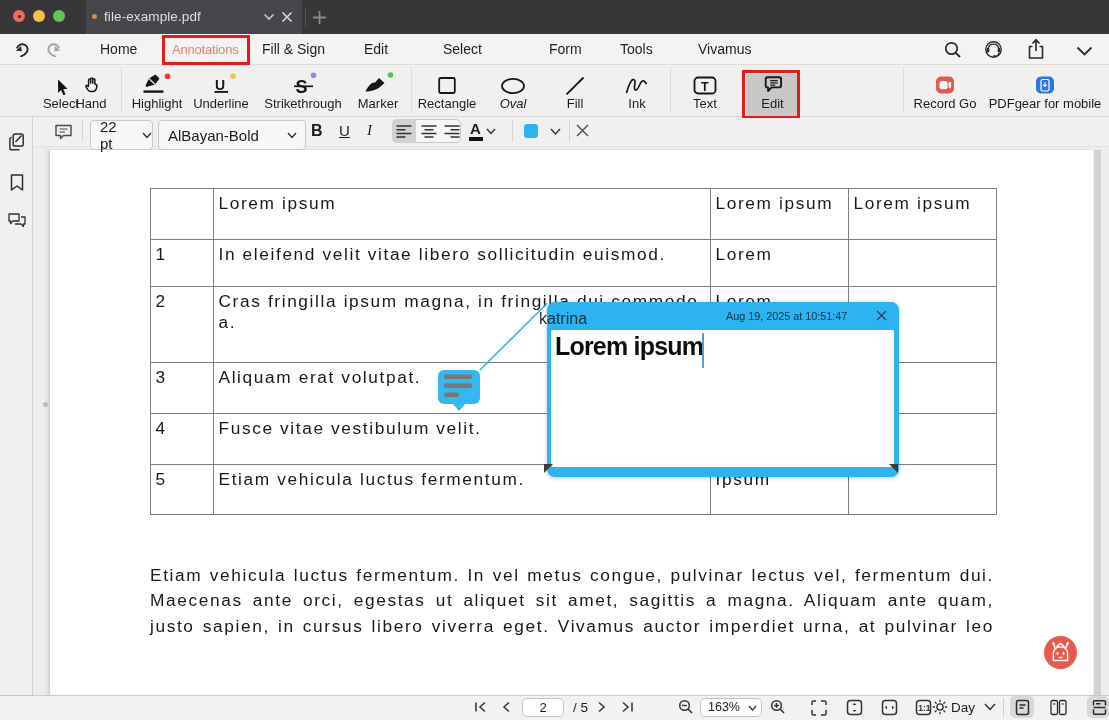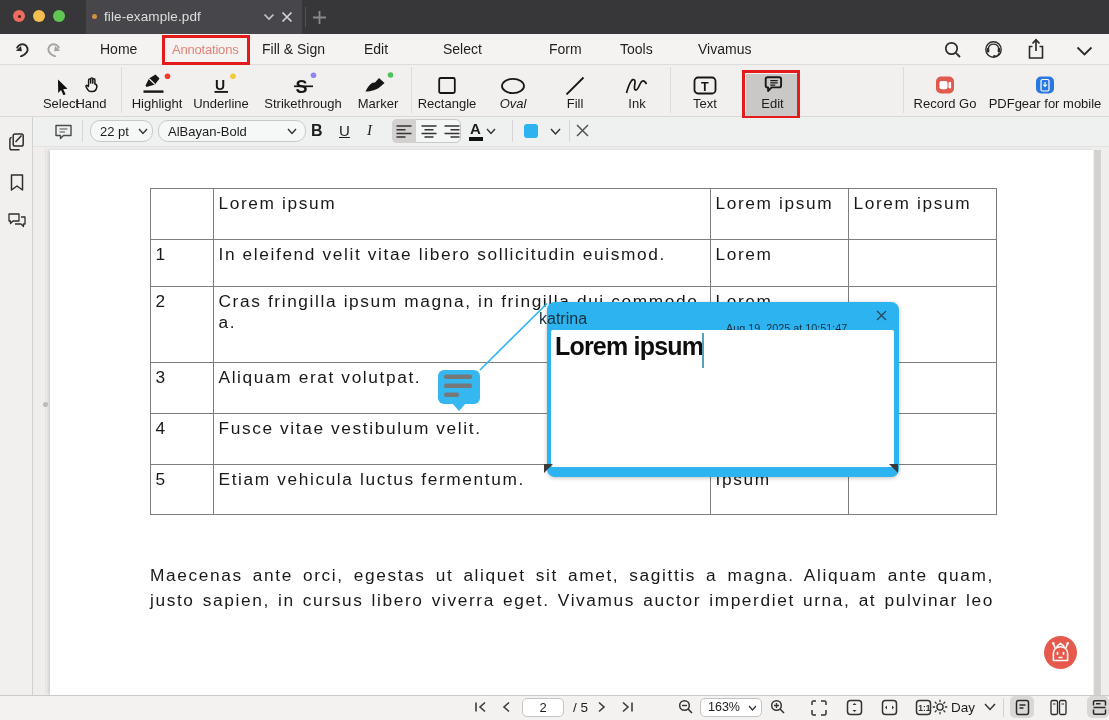--- a/index.html
+++ b/index.html
@@ -25,21 +25,21 @@
 #toolbar { left:0; top:65px; width:1109px; height:52px; background:#f1f0ee; border-bottom:1px solid #d9d8d6; }
 .tbtn { top:65px; text-align:center; }
 .tbtn .lbl { font-size:13px; color:#1c1c1c; margin-top:1px; }
 .tbtn svg { display:block; margin:0 auto; }
 .tdiv { top:67px; width:1px; height:46px; background:#dddcd9; }
 #notebg { left:745.5px; top:73.5px; width:51px; height:42px; background:#c9c8c6; }
 #notebox { left:742px; top:70px; width:58px; height:49px; border:3.5px solid #e51a1a; }
 
 
 #formatbar { left:33px; top:118px; width:1076px; height:29px; background:#eff0f0; border-bottom:1px solid #e3e2e1; }
-.fsel { top:120px; height:22px; background:#f6f7f7; border:1px solid #c9c8c6; border-radius:10px; display:flex; align-items:center; font-size:13px; color:#1c1c1c; }
+.fsel { top:120px; height:30px; background:#f6f7f7; border:1px solid #c9c8c6; border-radius:4px; display:flex; align-items:center; font-size:15px; color:#1c1c1c; }
 .fdiv { top:120px; width:1px; height:22px; background:#d7d6d4; }
 
 
 #sidebar { left:0; top:117px; width:33px; height:578px; background:#f1f0ee; border-right:1px solid #d2d1d0; }
 
 
 #docarea { left:33px; top:147px; width:1060px; height:548px; background:#efeeed; }
 #page { left:50px; top:150px; width:1043px; height:545px; background:#ffffff; box-shadow:-2px 0 3px rgba(0,0,0,0.13); }
 #splitter { left:44.5px; top:147px; width:1px; height:548px; background:#e4e3e2; }
 #splitdot { left:43px; top:402px; width:5px; height:5px; border-radius:50%; background:#bcbbba; }
@@ -337,36 +337,37 @@
   <tr style="height:50px;">
         <td>5</td>
         <td>Etiam vehicula luctus fermentum.</td>
         <td>Ipsum</td>
         <td></td>
       </tr>
 </tbody>
   </table>
 
 <div class="abs" id="para">
+  <div>Etiam vehicula luctus fermentum. In vel metus congue, pulvinar lectus vel, fermentum dui.</div>
   <div>Maecenas ante orci, egestas ut aliquet sit amet, sagittis a magna. Aliquam ante quam,</div>
   <div>justo sapien, in cursus libero viverra eget. Vivamus auctor imperdiet urna, at pulvinar leo</div>
 </div>
 
 <svg class="abs" style="left:430px; top:295px;" width="130" height="125" fill="none">
   <path d="M50 75 L117 8.5" stroke="#2db4f0" stroke-width="1.6"></path>
   <rect x="8" y="75" width="42" height="34" rx="6" fill="#35b7ef"></rect>
   <path d="M22 108 L36 108 L29 116 Z" fill="#35b7ef"></path>
   <rect x="14" y="79.5" width="28" height="4.5" rx="2" fill="#77787a"></rect>
   <rect x="14" y="88.5" width="28" height="4.5" rx="2" fill="#77787a"></rect>
   <rect x="14" y="97.5" width="15" height="4.5" rx="2" fill="#77787a"></rect>
 </svg>
 
 <div class="abs" id="notepopup"></div>
 <div class="abs" style="left:539px; top:310px; font-size:16px; color:#15323f;">katrina</div>
-<div class="abs" style="left:726px; top:322px; font-size:10.8px; color:#15323f;text-align:center;">Aug 19, 2025 at 10:51:47</div>
+<div class="abs" style="left:726px; top:310px; font-size:10.8px; color:#15323f;text-align:center;">Aug 19, 2025 at 10:51:47</div>
 <svg class="abs" style="left:876px; top:310px;" width="11" height="11">
     <path d="M1 1 L10 10 M10 1 L1 10" stroke="#26465a" stroke-width="1.3"></path>
   </svg>
 <div class="abs" id="npbody"></div>
 <div class="abs" style="left:555px; top:332px; font-size:25px; font-weight:bold; color:#0e0e0e; letter-spacing:-0.8px;">Lorem ipsum</div>
 <div class="abs" style="left:702px; top:333px; width:2px; height:35px; background:#5a9fc0;"></div>
 <div class="abs npgrip" style="left:544px; top:464px; border-width:0 0 9.5px 9.5px; border-color:transparent transparent transparent #3a3a3a;"></div>
 <div class="abs npgrip" style="left:889px; top:464px; border-width:0 9.5px 9.5px 0; border-color:transparent #3a3a3a transparent transparent;"></div>
 
 <div class="abs" id="statusbar"></div>

